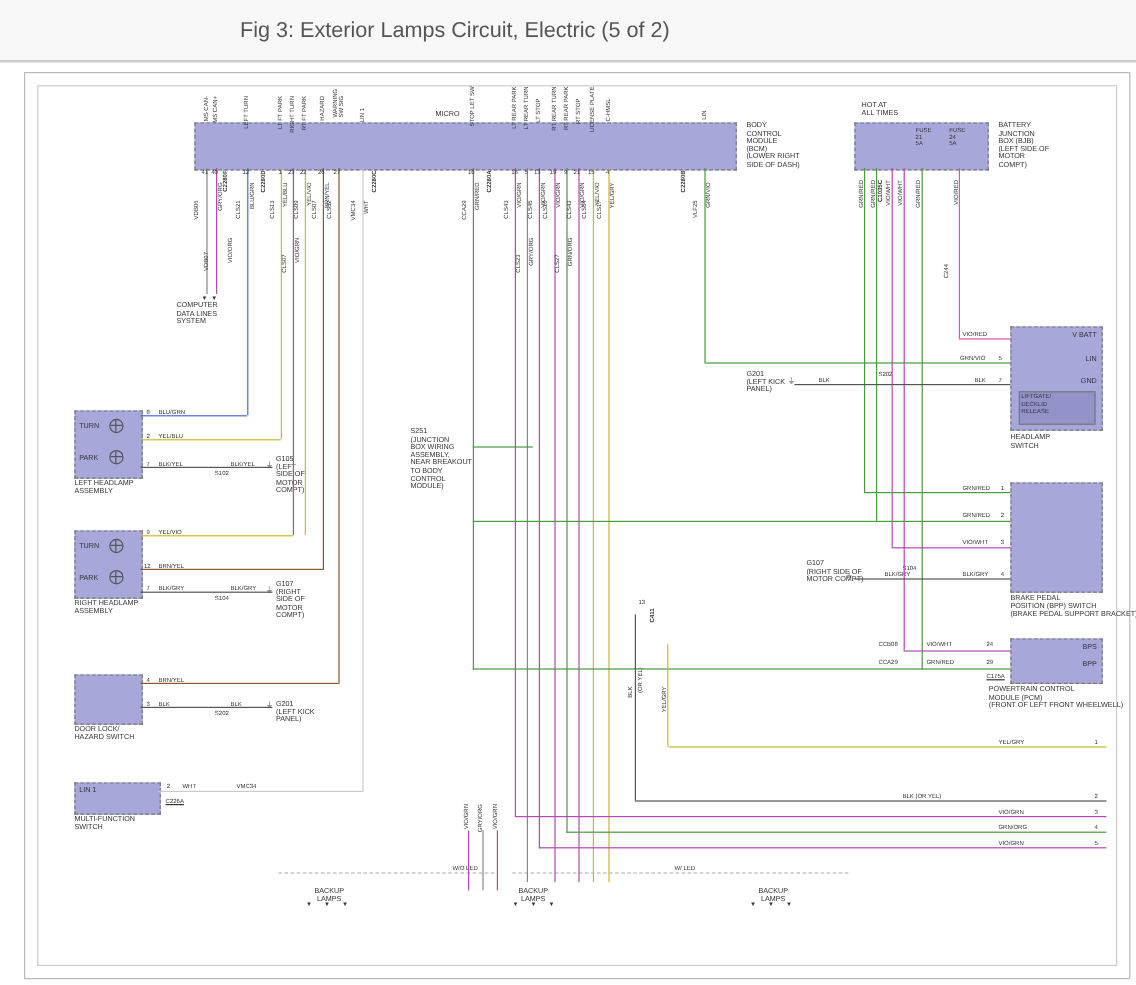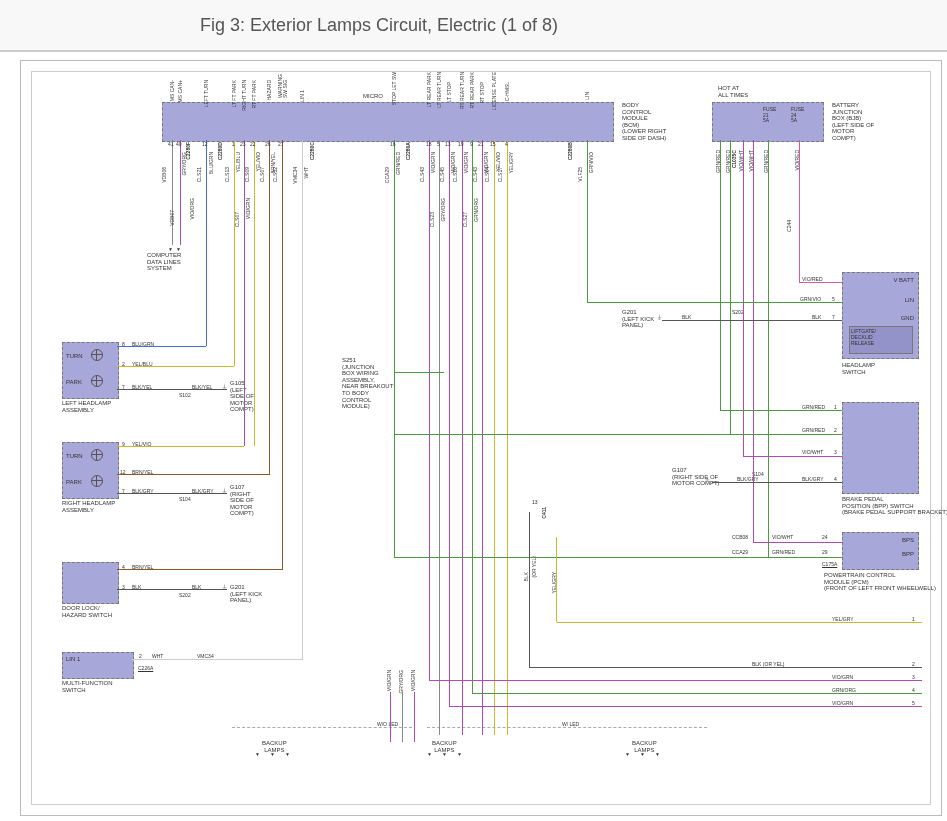--- a/index.html
+++ b/index.html
@@ -36,21 +36,21 @@
   .cv-pink{border-left:1px solid #d35aa3}
   .ground{position:absolute;font-size:7px;color:#555}
   .lamp{position:absolute;width:10px;height:10px;border:1px solid #555;border-radius:50%;background:#a7a7da}
   .lamp:after{content:'';position:absolute;top:4px;left:0;width:10px;border-top:1px solid #555}
   .lamp:before{content:'';position:absolute;left:4px;top:0;height:10px;border-left:1px solid #555}
 </style>
 </head>
 <body>
 
 <div class="page">
-  <div class="header">Fig 3: Exterior Lamps Circuit, Electric (1 of 8)</div>
+  <div class="header">Fig 3: Exterior Lamps Circuit, Electric (5 of 2)</div>
 
   <div class="diagram">
     <div class="diagram-inner">
 
       <div class="box box-dashed" style="left:130px;top:30px;width:450px;height:38px;background:#a7a7da">
         <div class="box-label" style="left:200px;top:-10px">MICRO</div>
       </div>
       <div class="box-label" style="left:590px;top:30px;white-space:pre">BODY
 CONTROL
 MODULE

